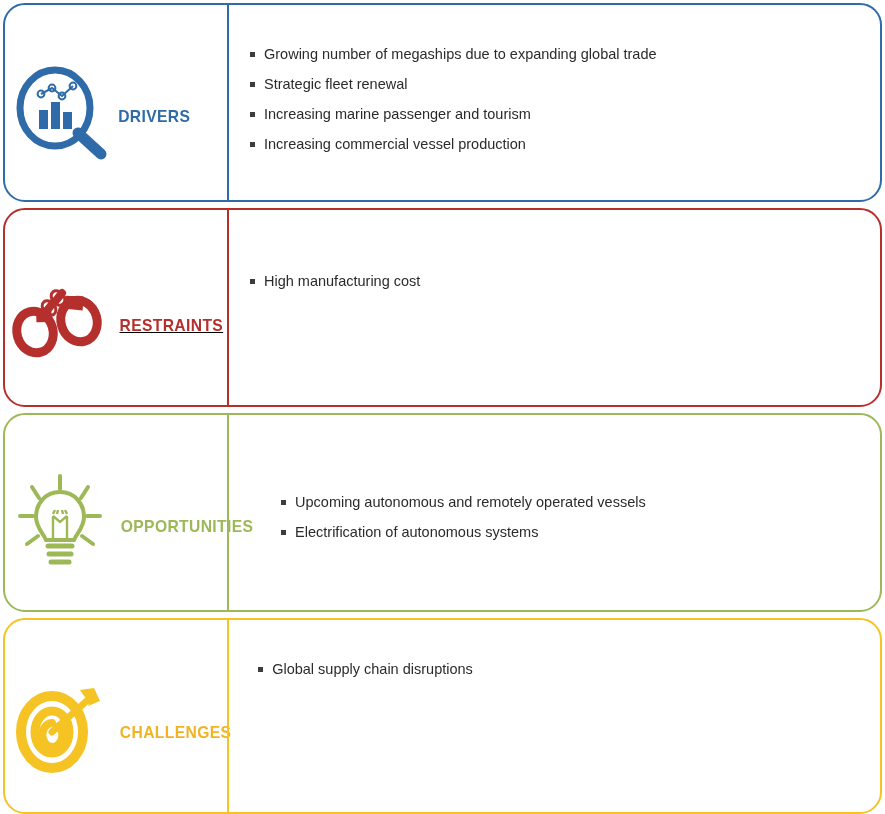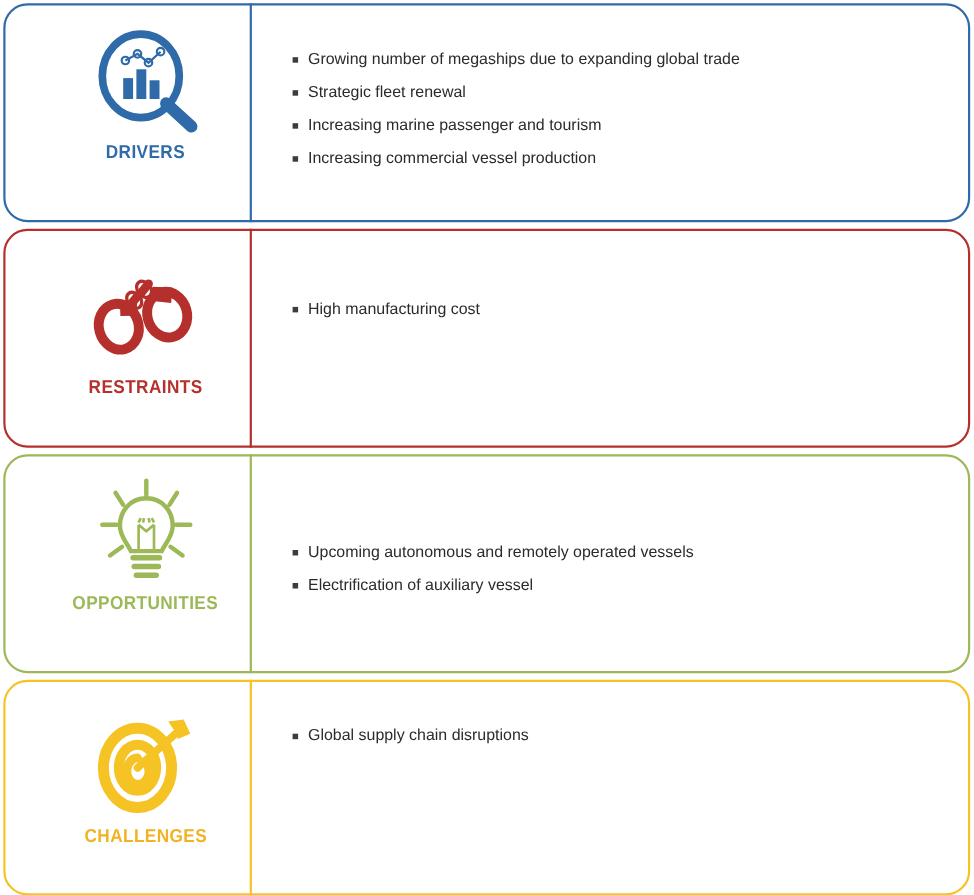--- a/index.html
+++ b/index.html
@@ -35,25 +35,24 @@
     align-items: stretch;
     overflow: visible;
   }
   .card:last-child {
     height: 196px;
   }
   .card-icon-col {
     position: relative;
     flex: 0 0 223px;
     display: flex;
-    flex-direction: column;
+    flex-direction: row;
     align-items: center;
     justify-content: flex-start;
     padding-top: 22px;
-    padding-left: 16px;
   }
   .divider {
     position: absolute;
     left: 222px;
     top: -2px;
     bottom: -2px;
     width: 2px;
     background: #2e6ba8;
   }
   .icon-wrap {
@@ -114,21 +113,21 @@
   .card.opportunities { border-color: #9cb857; }
   .card.opportunities .divider { background: #9cb857; }
   .card.opportunities .cat-title { color: #9cb857; }
 
   .card.challenges { border-color: #f6c324; }
   .card.challenges .divider { background: #f6c324; }
   .card.challenges .cat-title { color: #f0b323; }
 
   
   .card.restraints .card-body { padding-top: 62px; }
-  .card.restraints .card-icon-col { padding-top: 30px; }
+  .card.restraints .card-icon-col { padding-top: 30px; text-decoration: underline; }
   .card.opportunities .card-body { padding-top: 78px; }
   .card.opportunities .card-icon-col { padding-top: 22px; }
   .card.challenges .card-body { }
   .card.challenges .card-icon-col { padding-top: 28px; }
 </style>
 </head>
 <body>
 
 <div class="board">
 
@@ -235,21 +234,21 @@
     </div>
     <div class="divider"></div>
     <div class="card-body">
       <ul class="bullets">
         <li>
             <span class="marker"></span>
             <span>Upcoming autonomous and remotely operated vessels</span>
           </li>
         <li>
             <span class="marker"></span>
-            <span>Electrification of auxiliary vessel</span>
+            <span>Electrification of autonomous systems</span>
           </li>
       </ul>
     </div>
   </div>
 
   <div class="card challenges">
     <div class="card-icon-col">
       <div class="icon-wrap">
         <svg width="104" height="96" viewBox="0 0 104 96" aria-hidden="true">
           <ellipse cx="44" cy="50" rx="31" ry="36" fill="none" stroke="#f6c324" stroke-width="10"></ellipse>

